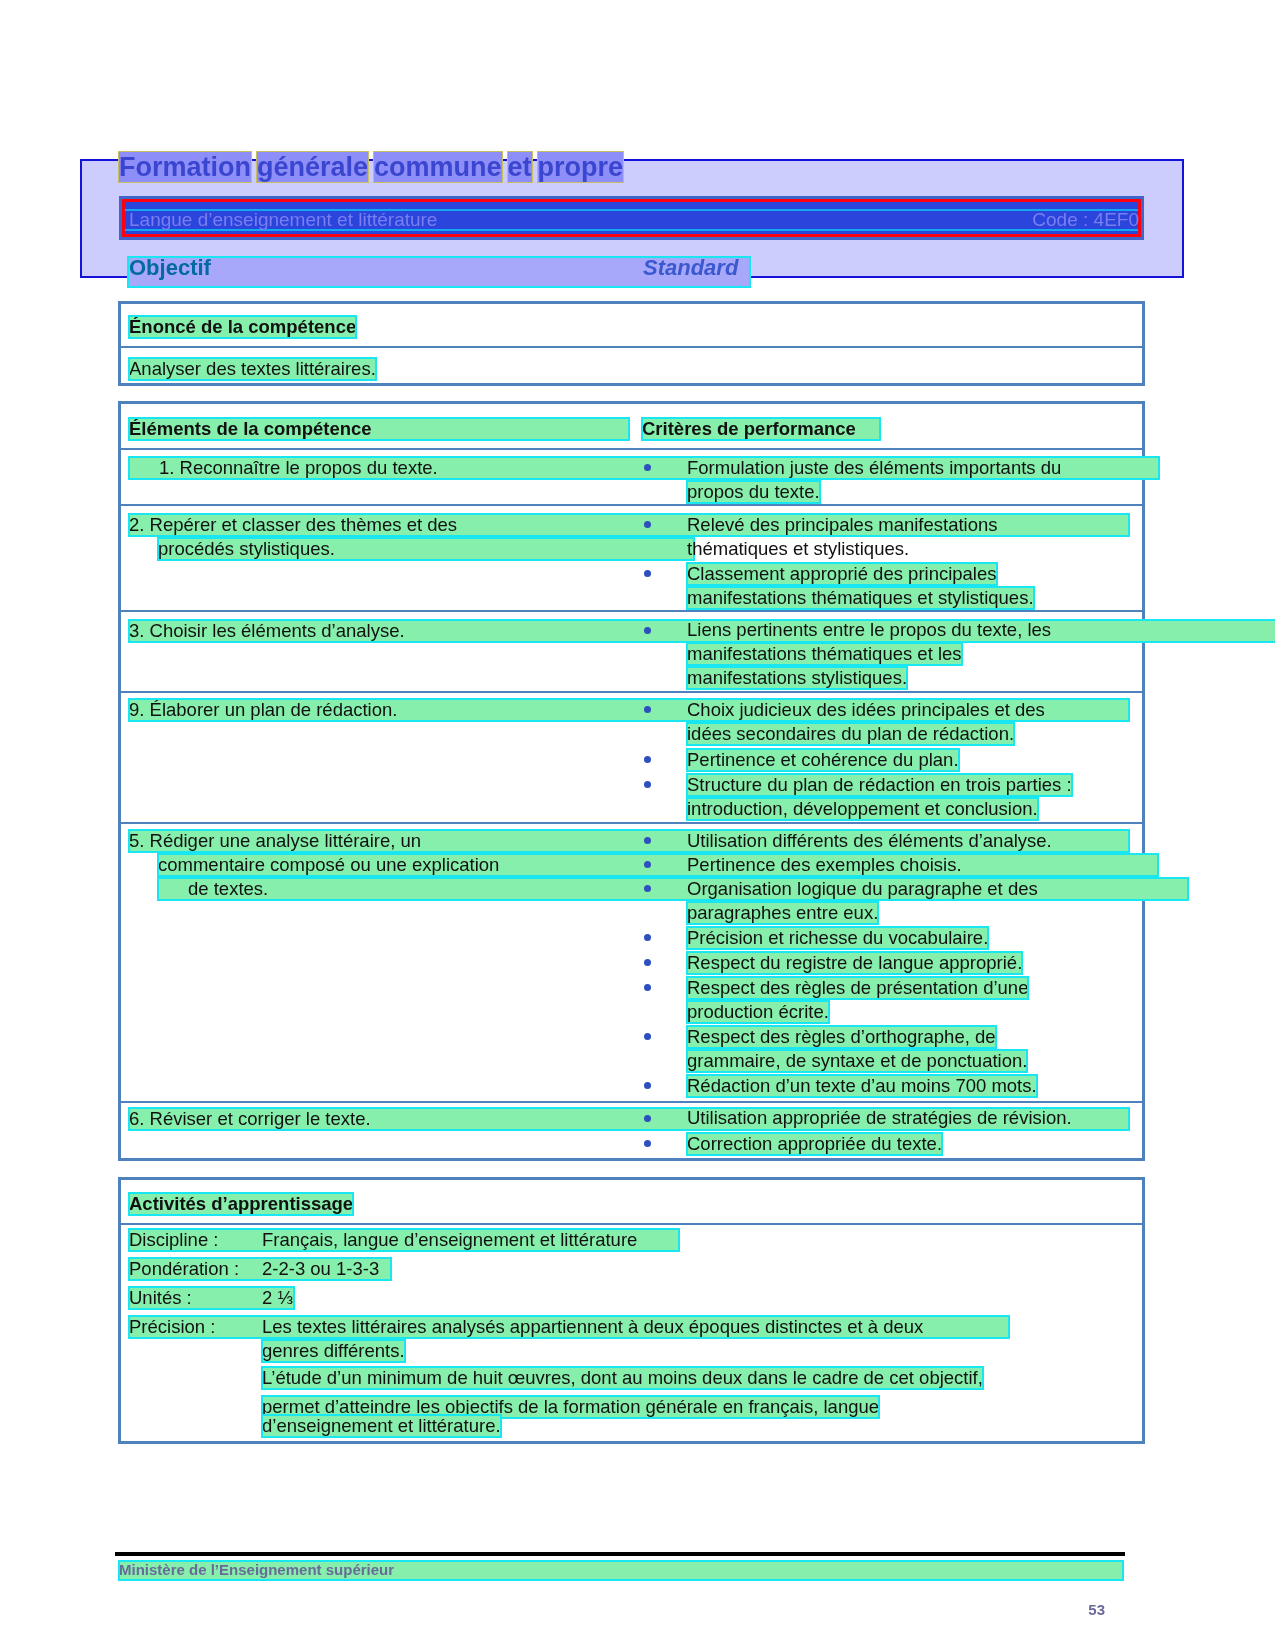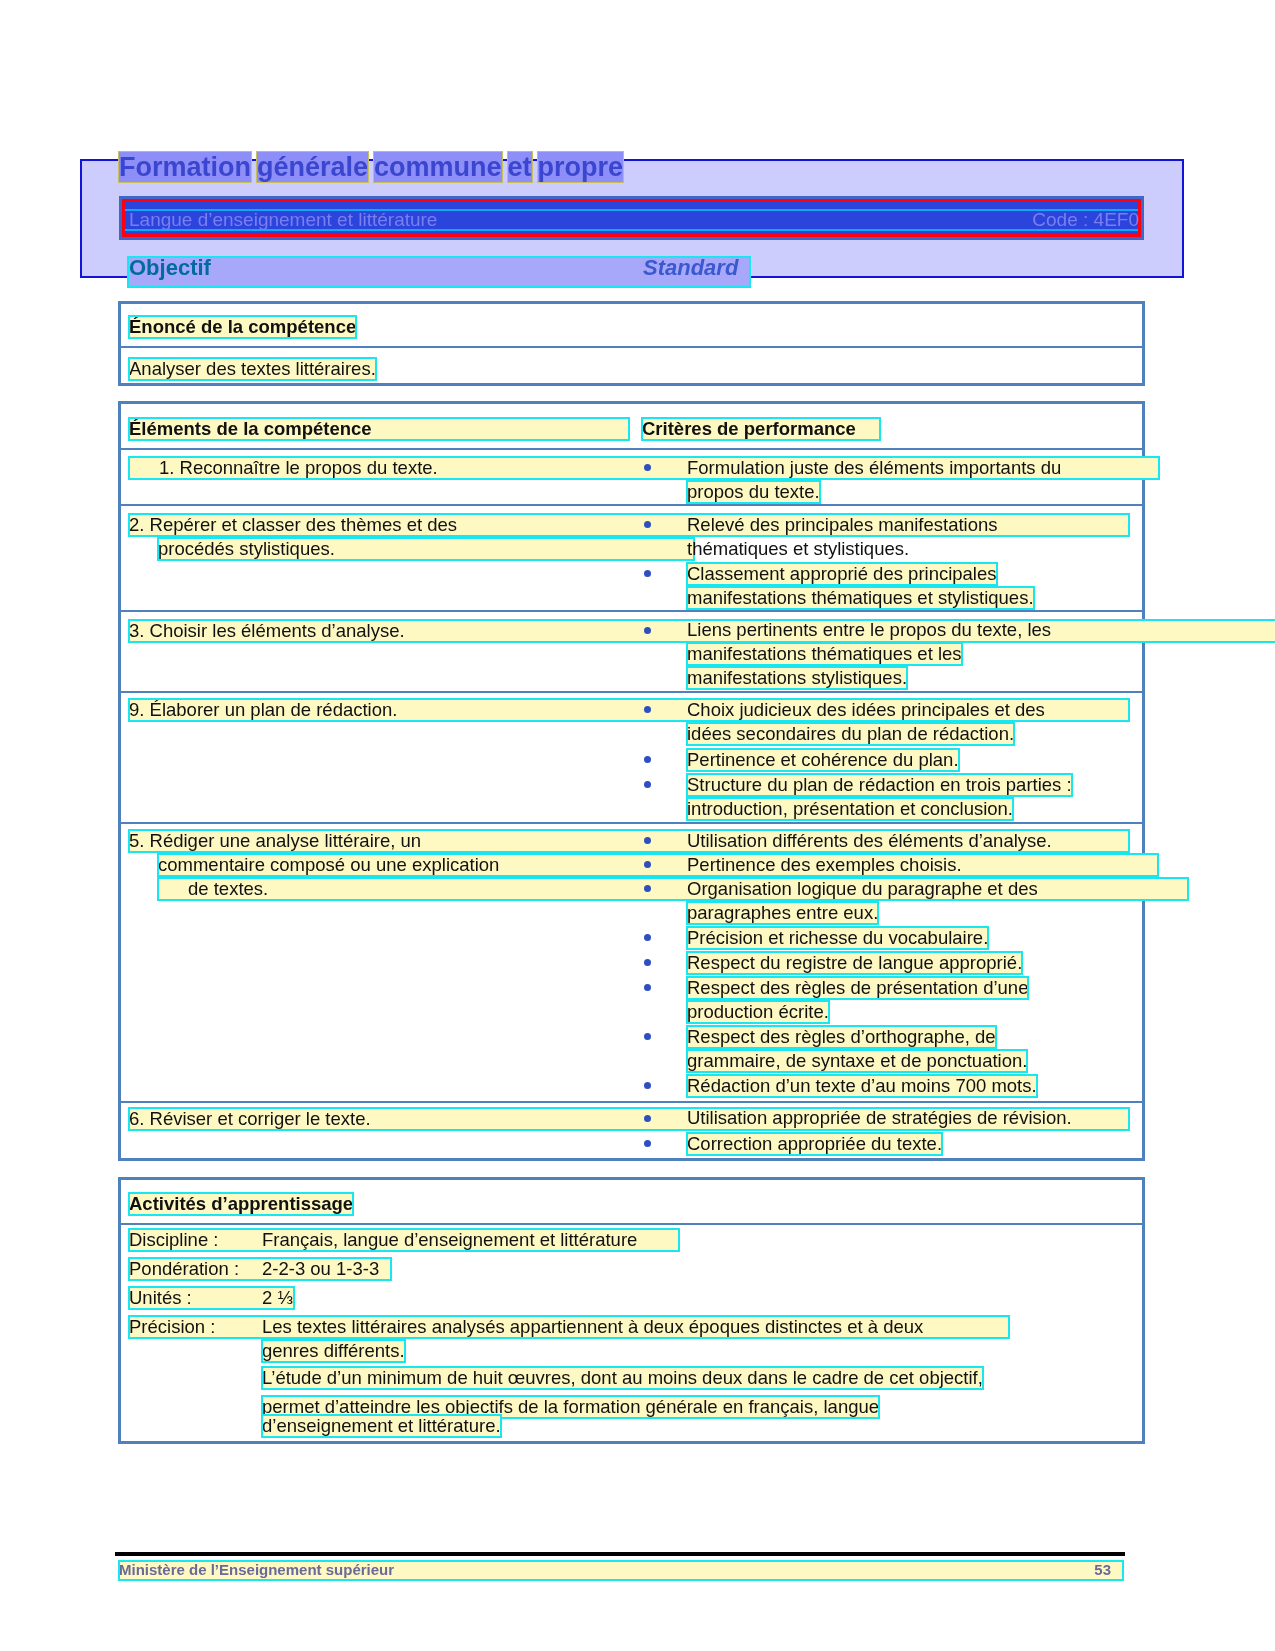--- a/index.html
+++ b/index.html
@@ -1,18 +1,18 @@
 <!DOCTYPE html>
 <html><head>
 <meta charset="utf-8">
 <style>
   html,body{margin:0;padding:0;background:#fff;}
   body{width:1275px;height:1651px;position:relative;font-family:"Liberation Sans",sans-serif;color:#111;overflow:hidden;}
   .abs{position:absolute;}
-  .hl{background:#fef9c3;outline:2px solid #18e6f0;outline-offset:-1px;}
+  .hl{background:#86efac;outline:2px solid #18e6f0;outline-offset:-1px;}
   .header-zone{left:80px;top:159px;width:1104px;height:119px;background:#cdcdfd;border:2px solid #1212d8;box-sizing:border-box;}
   .doc-title{left:119px;top:152px;font-size:27px;font-weight:bold;color:#3a46d0;letter-spacing:0px;}
   .doc-title span{background:#8e8ef8;outline:1px solid #c8c060;margin-right:6px;}
   .band{left:119px;top:196px;width:1025px;height:44px;background:#3f66c8;}
   .band-inner{left:122px;top:199px;width:1019px;height:38px;border:3px solid #ff0010;box-sizing:border-box;background:#2a44dc;}
   .band-line{left:125px;top:209px;width:1013px;height:2px;background:#10a8f0;}
   .band-line2{left:125px;top:229px;width:1013px;height:2px;background:#10a8f0;}
   .band-left{left:129px;top:209px;font-size:19px;color:#7a7ef0;}
   .band-right{right:136px;top:209px;font-size:19px;color:#7a7ef0;}
   .obj-row{left:129px;top:258px;width:620px;height:28px;background:#a8a8fa;outline:2px solid #18e6f0;}
@@ -78,21 +78,21 @@
   <div class="hline" style="top:287px;"></div>
 
   <span class="t hl" style="left:8px;top:295px;width:1000px;">9.  Élaborer un plan de rédaction.</span>
   <span class="dot" style="left:523px;top:302px;"></span>
   <span class="t" style="left:566px;top:295px;">Choix judicieux des idées principales et des</span>
   <span class="t hl" style="left:566px;top:319px;">idées secondaires du plan de rédaction.</span>
   <span class="dot" style="left:523px;top:352px;"></span>
   <span class="t hl" style="left:566px;top:345px;">Pertinence et cohérence du plan.</span>
   <span class="dot" style="left:523px;top:377px;"></span>
   <span class="t hl" style="left:566px;top:370px;">Structure du plan de rédaction en trois parties :</span>
-  <span class="t hl" style="left:566px;top:394px;">introduction, présentation et conclusion.</span>
+  <span class="t hl" style="left:566px;top:394px;">introduction, développement et conclusion.</span>
   <div class="hline" style="top:418px;"></div>
 
   <span class="t hl" style="left:8px;top:426px;width:1000px;">5.  Rédiger une analyse littéraire, un</span>
   <span class="t hl" style="left:37px;top:450px;width:1000px;">commentaire composé ou une explication</span>
   <span class="t hl" style="left:37px;top:474px;width:1000px;padding-left:30px;">de textes.</span>
   <span class="dot" style="left:523px;top:433px;"></span>
   <span class="t" style="left:566px;top:426px;">Utilisation différents des éléments d’analyse.</span>
   <span class="dot" style="left:523px;top:457px;"></span>
   <span class="t" style="left:566px;top:450px;">Pertinence des exemples choisis.</span>
   <span class="dot" style="left:523px;top:481px;"></span>
@@ -140,14 +140,14 @@
   </span>
   <span class="t hl" style="left:141px;top:160px;">genres différents.</span>
   <span class="t hl" style="left:141px;top:187px;">L’étude d’un minimum de huit œuvres, dont au moins deux dans le cadre de cet objectif,</span>
   <span class="t hl" style="left:141px;top:216px;">permet d’atteindre les objectifs de la formation générale en français, langue</span>
   <span class="t hl" style="left:141px;top:235px;">d’enseignement et littérature.</span>
 </div>
 
 <div class="abs foot-rule"></div>
 <div class="abs foot hl">
   <span>Ministère de l’Enseignement supérieur</span>
-  <span style="position:absolute;right:12px;">53</span>
+  <span style="position:absolute;right:18px;margin-top:40px;">53</span>
 </div>
 
 </body></html>

